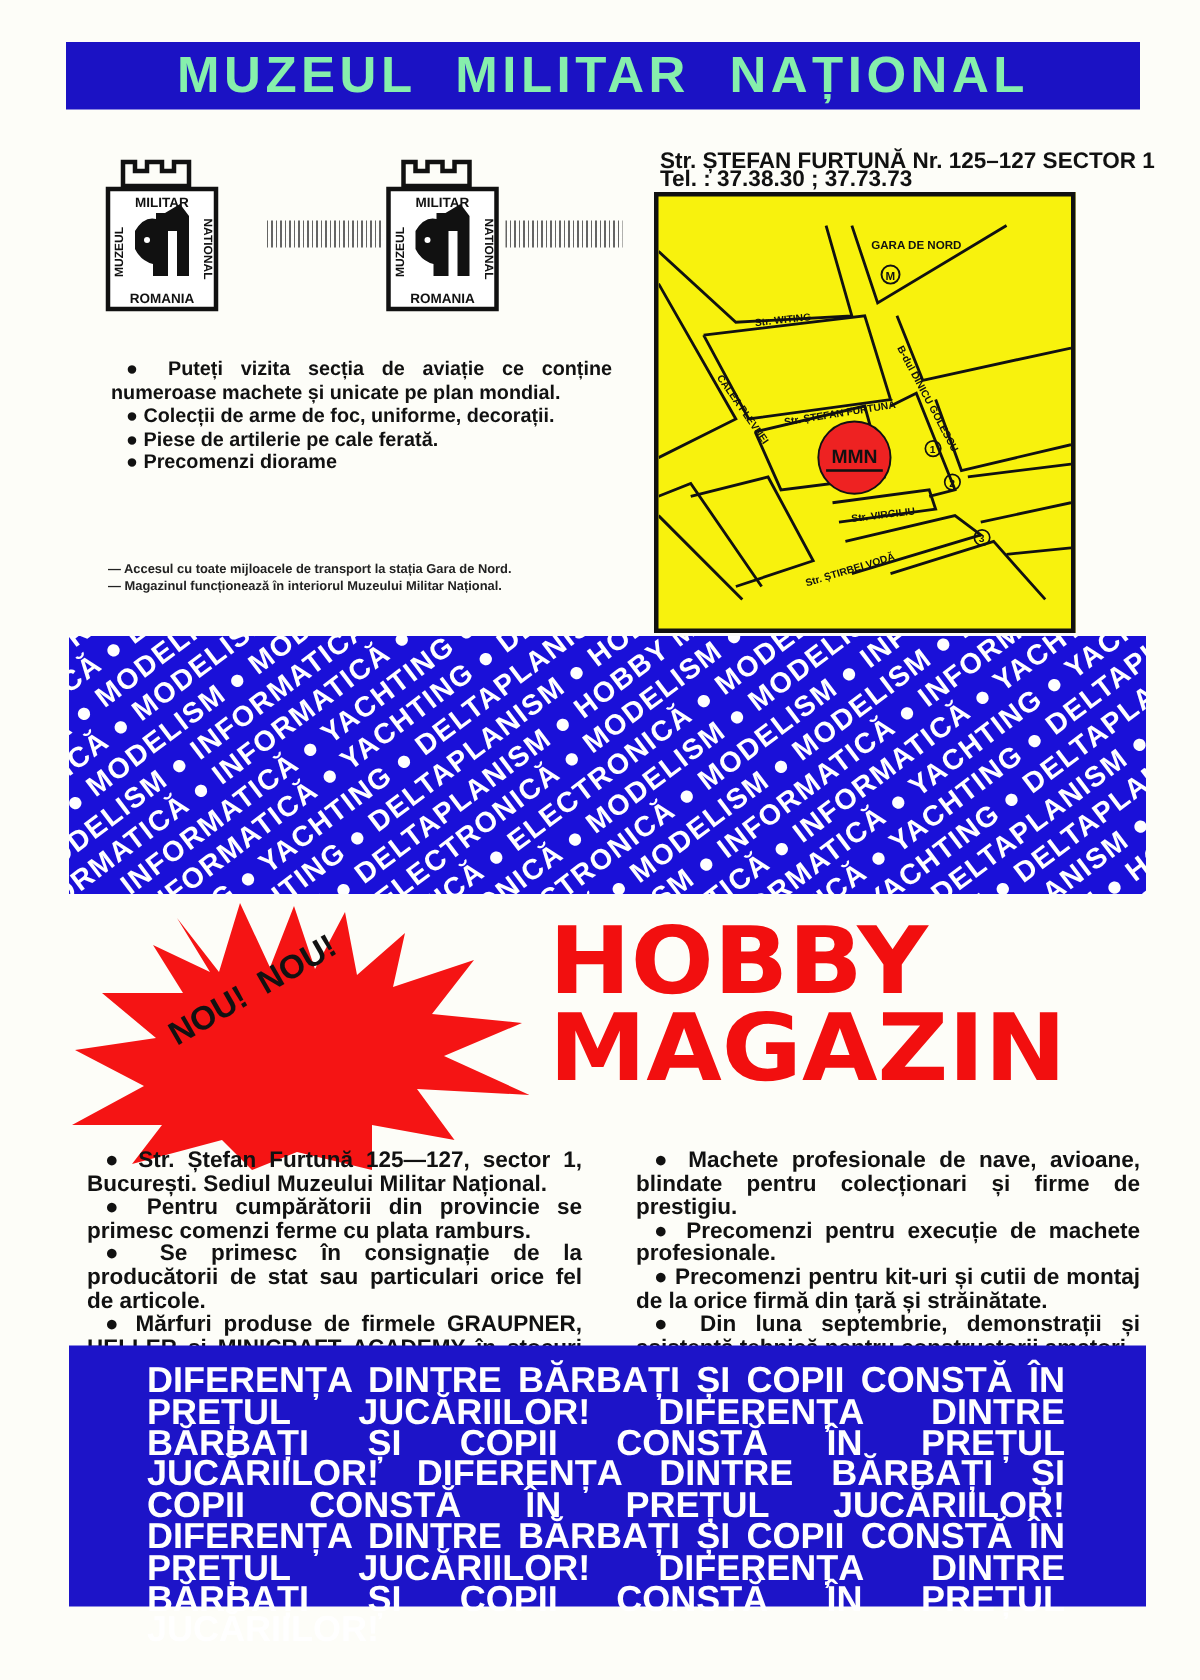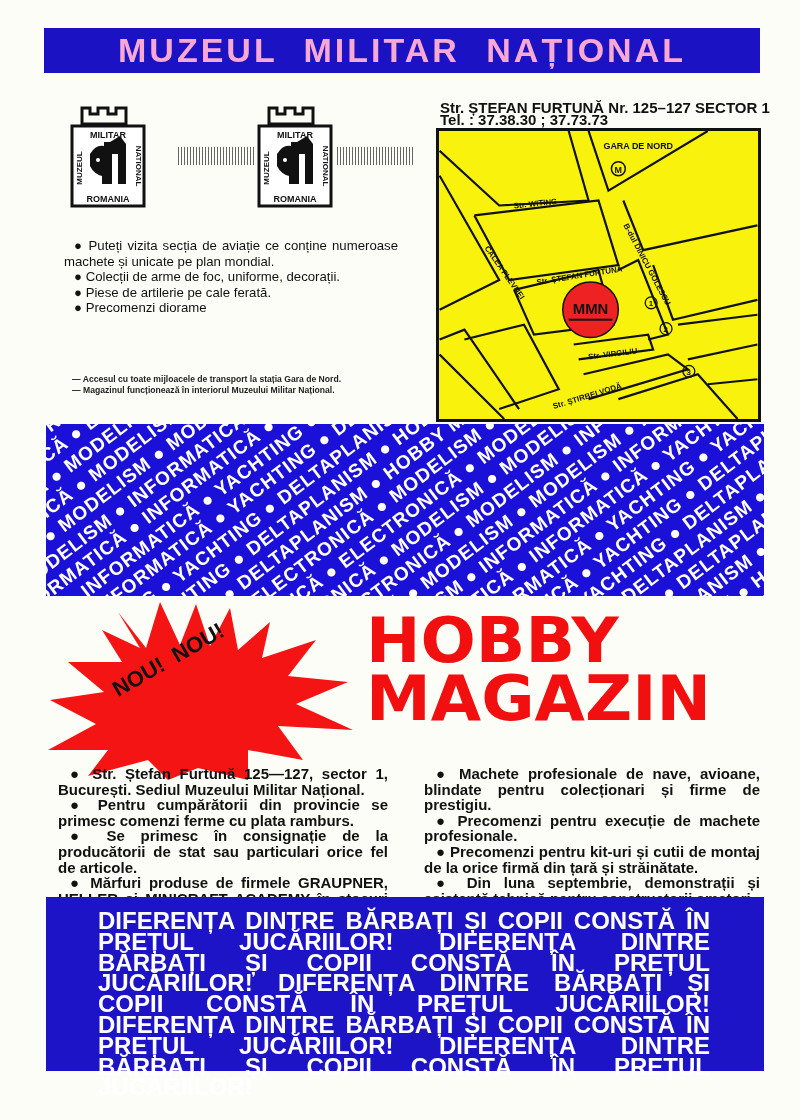--- a/index.html
+++ b/index.html
@@ -11,59 +11,59 @@
     }
     .abs { position: absolute; }
 
     
     #header-bar {
       left: 44px; top: 28px; width: 716px; height: 45px;
       background: #1b12c4;
       display: flex; align-items: center; justify-content: center;
     }
     #header-bar .title {
-      color: #f9a8d4; font-weight: bold; font-size: 34px; letter-spacing: 3px;
+      color: #86efac; font-weight: bold; font-size: 34px; letter-spacing: 3px;
       word-spacing: 14px;
     }
 
     
     .logo { width: 80px; height: 106px; }
     .logo svg { width: 100%; height: 100%; display: block; }
     .halftone {
       height: 18px; width: 78px;
       background-image: repeating-linear-gradient(90deg, #333 0 1px, transparent 1px 3px),
                         repeating-linear-gradient(0deg, rgba(255,255,255,0.7) 0 1px, transparent 1px 3px);
       opacity: 0.75;
     }
 
     
     #museum-features {
-      left: 64px; top: 238px; width: 334px;
-      font-size: 13.2px; font-weight: normal; line-height: 15.6px;
+      left: 74px; top: 238px; width: 334px;
+      font-size: 13.2px; font-weight: bold; line-height: 15.6px;
       text-align: justify;
     }
     #museum-features p { margin: 0; text-indent: 10px; }
     #museum-features p::before { content: "\25CF  "; }
 
     #museum-notes {
       left: 72px; top: 374px; width: 340px;
       font-size: 8.6px; font-weight: bold; line-height: 10.5px;
       color: #222;
     }
     #museum-notes p { margin: 0; }
     #museum-notes p::before { content: "\2014  "; }
 
     
     #address {
       left: 440px; top: 102px; font-size: 15px; font-weight: bold; line-height: 12px;
     }
 
     
     #map {
-      left: 436px; top: 128px; width: 325px; height: 294px;
+      left: 436px; top: 128px; width: 281px; height: 294px;
       background: #f8f20d; border: 3px solid #111; box-sizing: border-box;
       overflow: hidden;
     }
     #map svg { width: 100%; height: 100%; display: block; }
 
     
     #pattern-banner {
       left: 46px; top: 424px; width: 718px; height: 172px;
       background: #1a10d8; overflow: hidden;
     }

